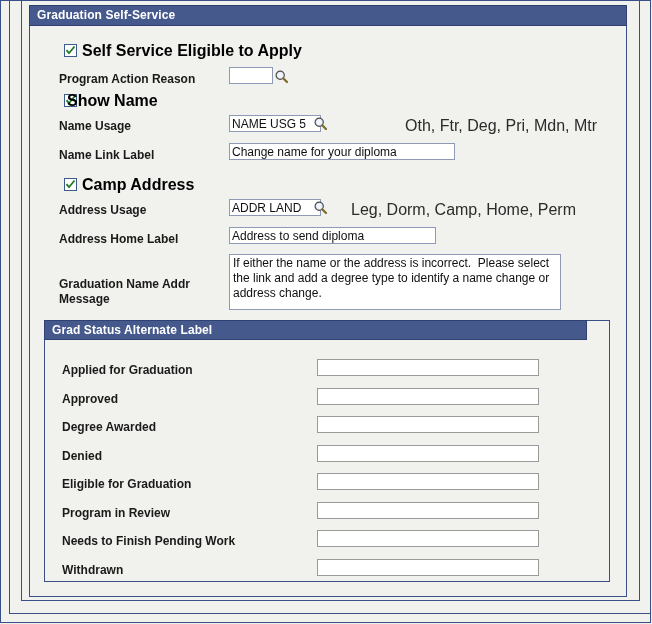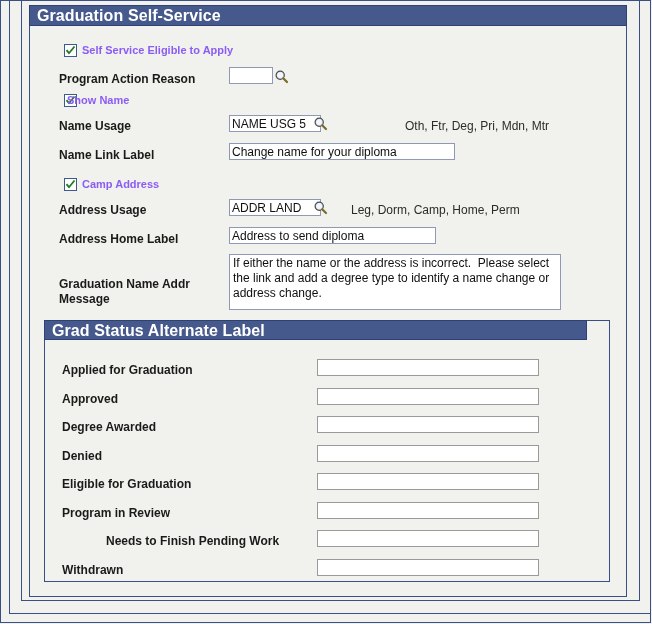--- a/index.html
+++ b/index.html
@@ -59,21 +59,21 @@
     height: 591px;
     border-top: none;
   }
   .group-header {
     position: absolute;
     box-sizing: border-box;
     background: #46598d;
     border: 1px solid #2f4072;
     color: #ffffff;
     font-weight: bold;
-    font-size: 16px;
+    font-size: 12px;
     line-height: 19px;
     padding-left: 7px;
     letter-spacing: .1px;
     white-space: nowrap;
   }
   .gh-main {
     left: 29px;
     top: 5px;
     width: 598px;
     height: 21px;
@@ -104,21 +104,21 @@
     position: absolute;
     font-weight: bold;
     font-size: 12px;
     color: #1a1a1a;
     white-space: nowrap;
     line-height: 14px;
     margin-top: 20px;
   }
   .hint {
     position: absolute;
-    font-size: 12px;
+    font-size: 16px;
     color: #2b2b2b;
     white-space: nowrap;
     line-height: 14px;
   }
 
   .txt {
     position: absolute;
     box-sizing: border-box;
     background: #ffffff;
     border: 1px solid #9a9a9a;
@@ -154,24 +154,24 @@
     width: 13px;
     height: 13px;
     box-sizing: border-box;
     background: #ffffff;
     border: 1px solid #3c5a8a;
   }
   .cb svg { display: block; }
   .cb-label {
     position: absolute;
     font-weight: bold;
-    font-size: 11px;
+    font-size: 16px;
     white-space: nowrap;
     line-height: 13px;
-    color: #8b5cf6;
+    color: #000000;
   }
 
   
   .mag {
     position: absolute;
     width: 15px;
     height: 15px;
   }
   .mag svg { display: block; }
 </style>
@@ -262,17 +262,17 @@
 
 <div class="lbl" style="left:62px; top:449px;">Denied</div>
 <input class="txt" style="left: 317px; top: 445px; width: 222px;" value="">
 
 <div class="lbl" style="left:62px; top:477px;">Eligible for Graduation</div>
 <input class="txt" style="left: 317px; top: 473px; width: 222px;" value="">
 
 <div class="lbl" style="left:62px; top:506px;">Program in Review</div>
 <input class="txt" style="left: 317px; top: 502px; width: 222px;" value="">
 
-<div class="lbl" style="left:62px; top:534px;margin-left:44px;">Needs to Finish Pending Work</div>
+<div class="lbl" style="left:62px; top:534px;">Needs to Finish Pending Work</div>
 <input class="txt" style="left: 317px; top: 530px; width: 222px;" value="">
 
 <div class="lbl" style="left:62px; top:563px;">Withdrawn</div>
 <input class="txt" style="left: 317px; top: 559px; width: 222px;" value="">
 
 </body></html>

